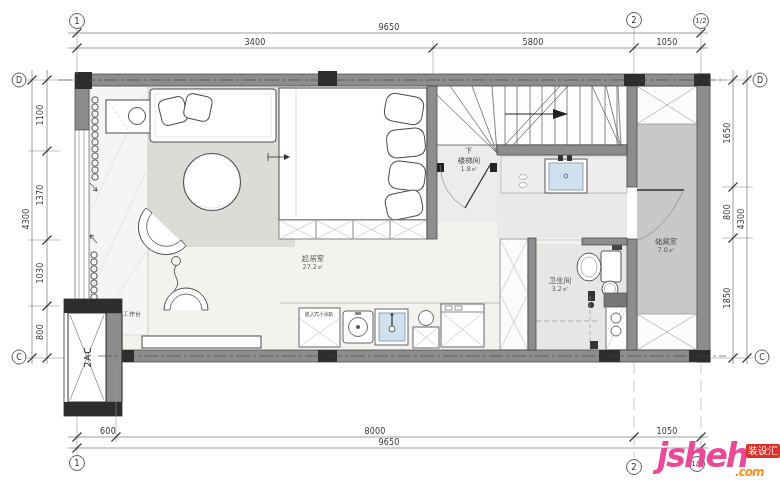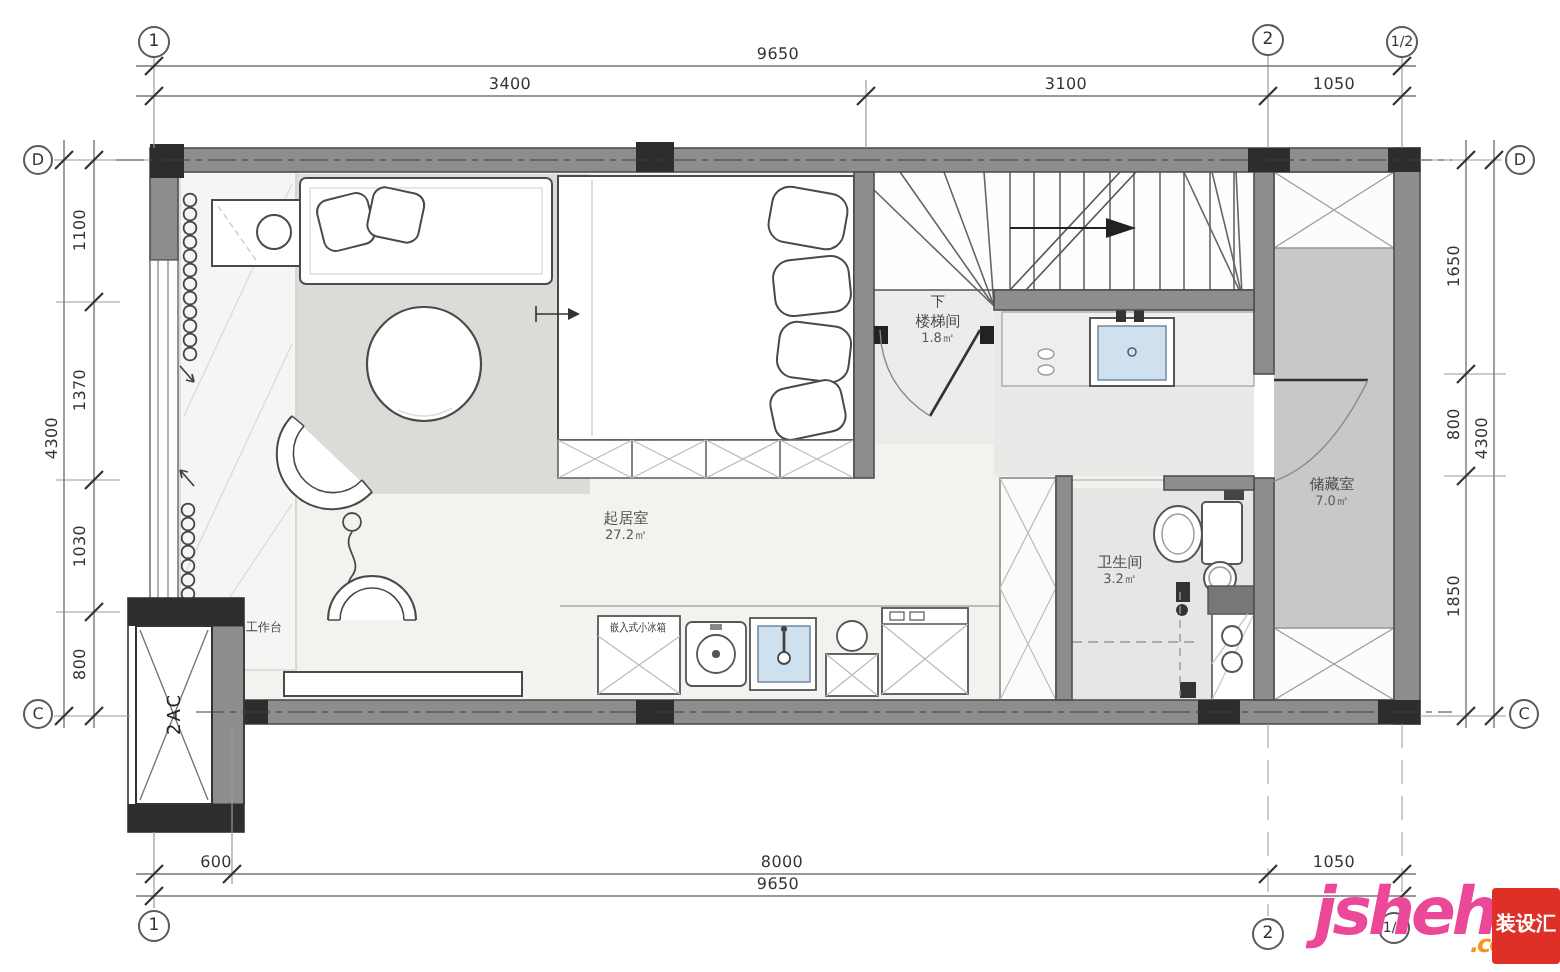--- a/index.html
+++ b/index.html
@@ -20,21 +20,21 @@
   .room .dn{font-size:7px;display:block;color:#444;}
   .tinylbl{font-size:6px;color:#444;}
   .fridgelbl{font-size:5.5px;color:#333;transform:translate(-50%,-50%) scaleX(0.85);}
   .aclbl{font-size:9px;color:#222;letter-spacing:1px;}
   #watermark{position:absolute;left:655px;top:439px;width:125px;height:47px;}
   #wm-brand{position:absolute;left:2px;top:0px;font-size:33px;font-weight:800;font-style:italic;
             color:#ec4899;letter-spacing:-2px;line-height:1;}
   #wm-tld{position:absolute;left:80px;top:26px;font-size:12px;font-weight:700;font-style:italic;
           color:#f7941d;letter-spacing:-1px;}
   #wm-badge{position:absolute;right:0px;top:5px;background:#df3027;color:#fff;
-            font-size:10px;font-weight:700;padding:13px 2px;line-height:1.2;border-radius:2px;}
+            font-size:10px;font-weight:400;padding:1px 2px;line-height:1.2;border-radius:2px;}
 </style>
 </head>
 <body>
 
 <div id="stage">
 
 <svg id="plan-svg" width="780" height="486" viewBox="0 0 780 486">
 
   <g>
     <rect x="89" y="86" width="538" height="264" fill="#f3f2ef"></rect>
@@ -340,25 +340,25 @@
 <div class="bubble small" style="left:19px;top:80px;">D</div>
 <div class="bubble small" style="left:19px;top:357px;">C</div>
 <div class="bubble small" style="left:760px;top:80px;">D</div>
 <div class="bubble small" style="left:762px;top:357px;">C</div>
 <div class="bubble" style="left:77px;top:463px;">1</div>
 <div class="bubble" style="left:634px;top:467px;">2</div>
 <div class="bubble" style="left:697px;top:464px;font-size:7px;">1/2</div>
 
 <div class="lbl dim" style="left:389px;top:27px;">9650</div>
 <div class="lbl dim" style="left:255px;top:42px;">3400</div>
-<div class="lbl dim" style="left:533px;top:42px;">3100</div>
+<div class="lbl dim" style="left:533px;top:42px;">5800</div>
 <div class="lbl dim" style="left:667px;top:42px;">1050</div>
 
 <div class="lbl dim" style="left:96px;top:431px;margin-left:12px;">600</div>
-<div class="lbl dim" style="left:391px;top:431px;">8000</div>
+<div class="lbl dim" style="left:375px;top:431px;">8000</div>
 <div class="lbl dim" style="left:667px;top:431px;">1050</div>
 <div class="lbl dim" style="left:389px;top:442px;">9650</div>
 
 <div class="lbl dim rot" style="left:40px;top:115px;">1100</div>
 <div class="lbl dim rot" style="left:40px;top:195px;">1370</div>
 <div class="lbl dim rot" style="left:40px;top:273px;">1030</div>
 <div class="lbl dim rot" style="left:40px;top:332px;">800</div>
 <div class="lbl dim rot" style="left:26px;top:219px;">4300</div>
 
 <div class="lbl dim rot" style="left:727px;top:133px;">1650</div>

